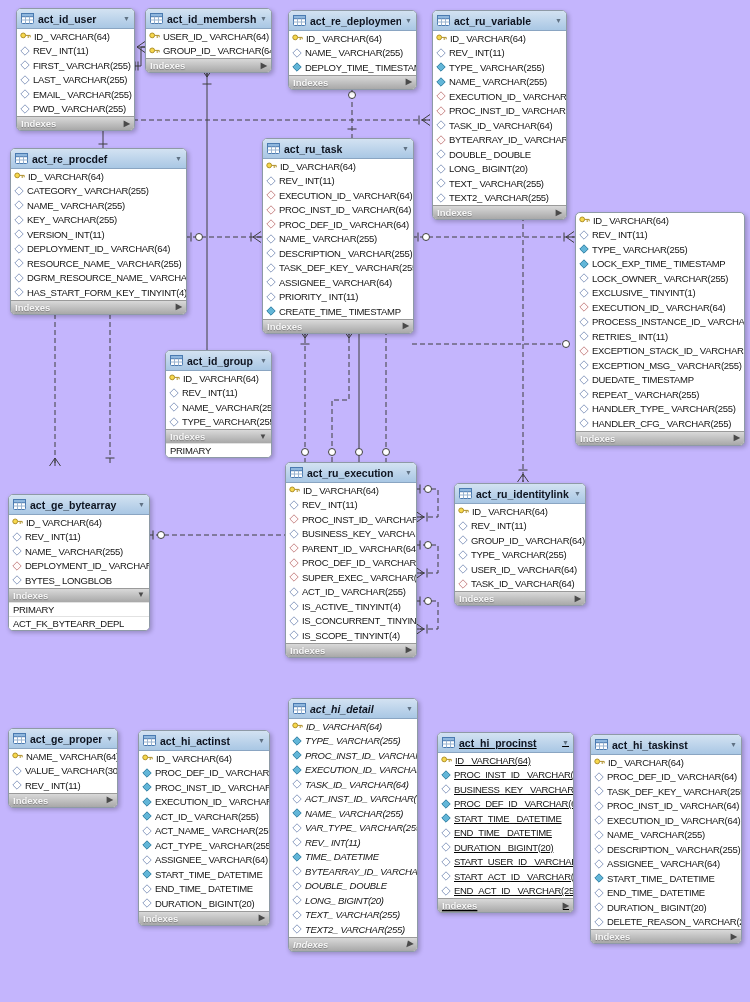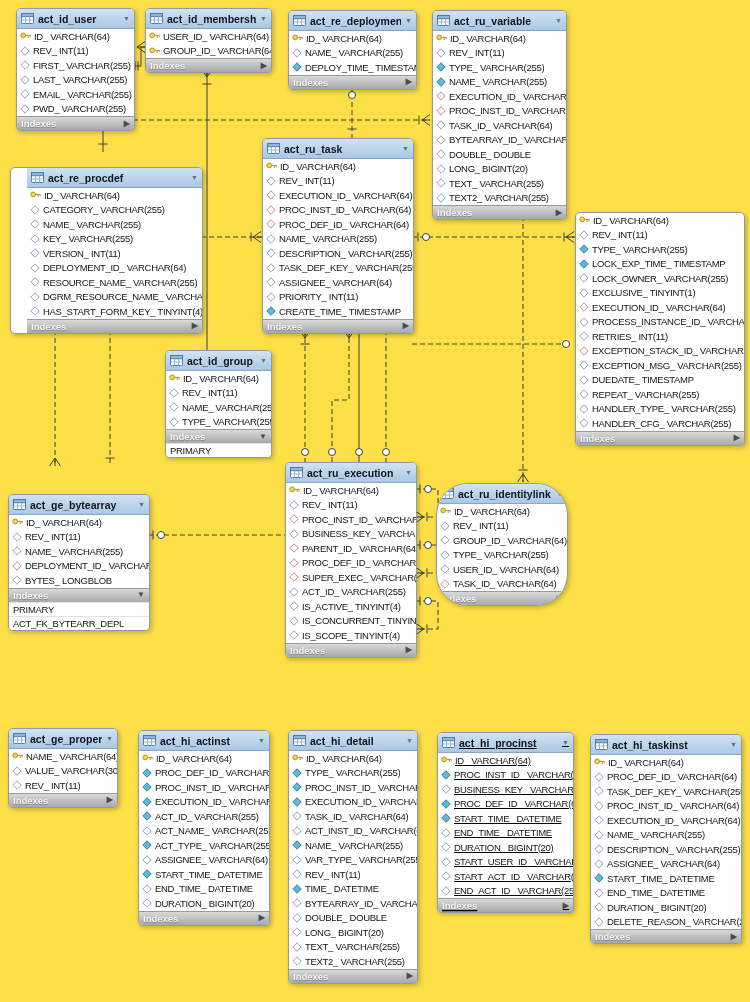--- a/index.html
+++ b/index.html
@@ -1,16 +1,16 @@
 <!DOCTYPE html>
 <html><head>
 <meta charset="utf-8">
 <style>
   html,body{margin:0;padding:0;background:#fff;}
-  #diagram{position:relative;width:750px;height:1002px;background:#fde047;overflow:hidden;
+  #diagram{position:relative;width:750px;height:1002px;background:#c4b5fd;overflow:hidden;
            font-family:"Liberation Sans",sans-serif;}
   #wires{position:absolute;left:0;top:0;width:750px;height:1002px;}
   .tbl{position:absolute;border:1px solid #8e9aa6;border-radius:5px;background:#fff;
        box-shadow:1.5px 2px 4px rgba(0,0,0,.22);overflow:hidden;}
   .tbl-header{height:19px;display:flex;align-items:center;gap:4px;padding:0 4px;
        background:linear-gradient(#d3e2f2,#a9c7e4);border-bottom:1px solid #8aa5c2;}
   .tbl-title{font-weight:bold;font-size:10.5px;color:#0e1420;flex:1;white-space:nowrap;overflow:hidden;}
   .hdr-arrow{font-size:7px;color:#5f7183;line-height:1;}
   .row{height:14.5px;display:flex;align-items:center;gap:3px;padding:0 3px;font-size:9.5px;
        letter-spacing:-0.3px;white-space:nowrap;color:#141414;overflow:hidden;}
@@ -296,21 +296,21 @@
         <svg class="ri" width="10" height="10" viewBox="0 0 10 10">
           <path d="M5 .8 L9.2 5 L5 9.2 L.8 5 Z" fill="#ffffff" stroke="#8e9fc2"></path>
         </svg>
         <span>TEXT2_ VARCHAR(255)</span>
       </div>
       <div class="tbl-footer">
         <span class="lbl">Indexes</span>
         <span class="ftr-arrow">▶</span>
       </div>
     </div>
-    <div class="tbl" style="left: 10px; top: 167px; width: 175px; padding-left: 16px;">
+    <div class="tbl" style="left: 10px; top: 148px; width: 175px;">
       <div class="tbl-header">
         <svg width="13" height="11" viewBox="0 0 13 11" style="flex:0 0 auto">
           <rect x="0.5" y="0.5" width="12" height="10" rx="1" fill="#fff" stroke="#4a7ab0"></rect>
           <rect x="0.5" y="0.5" width="12" height="3.2" fill="#8fb7de" stroke="#4a7ab0"></rect>
           <line x1="4.5" y1="3.7" x2="4.5" y2="10.5" stroke="#9ab4d0"></line>
           <line x1="8.5" y1="3.7" x2="8.5" y2="10.5" stroke="#9ab4d0"></line>
           <line x1="0.5" y1="7" x2="12.5" y2="7" stroke="#9ab4d0"></line>
         </svg>
         <span class="tbl-title">act_re_procdef</span>
         <span class="hdr-arrow">▼</span>
@@ -732,21 +732,21 @@
         <svg class="ri" width="10" height="10" viewBox="0 0 10 10">
           <path d="M5 .8 L9.2 5 L5 9.2 L.8 5 Z" fill="#ffffff" stroke="#8e9fc2"></path>
         </svg>
         <span>IS_SCOPE_ TINYINT(4)</span>
       </div>
       <div class="tbl-footer">
         <span class="lbl">Indexes</span>
         <span class="ftr-arrow">▶</span>
       </div>
     </div>
-    <div class="tbl" style="left: 436px; top: 483px; width: 130px; border-radius: 32px;">
+    <div class="tbl" style="left: 454px; top: 483px; width: 130px;">
       <div class="tbl-header">
         <svg width="13" height="11" viewBox="0 0 13 11" style="flex:0 0 auto">
           <rect x="0.5" y="0.5" width="12" height="10" rx="1" fill="#fff" stroke="#4a7ab0"></rect>
           <rect x="0.5" y="0.5" width="12" height="3.2" fill="#8fb7de" stroke="#4a7ab0"></rect>
           <line x1="4.5" y1="3.7" x2="4.5" y2="10.5" stroke="#9ab4d0"></line>
           <line x1="8.5" y1="3.7" x2="8.5" y2="10.5" stroke="#9ab4d0"></line>
           <line x1="0.5" y1="7" x2="12.5" y2="7" stroke="#9ab4d0"></line>
         </svg>
         <span class="tbl-title">act_ru_identitylink</span>
         <span class="hdr-arrow">▼</span>
@@ -906,21 +906,21 @@
         <svg class="ri" width="10" height="10" viewBox="0 0 10 10">
           <path d="M5 .8 L9.2 5 L5 9.2 L.8 5 Z" fill="#ffffff" stroke="#8e9fc2"></path>
         </svg>
         <span>DURATION_ BIGINT(20)</span>
       </div>
       <div class="tbl-footer">
         <span class="lbl">Indexes</span>
         <span class="ftr-arrow">▶</span>
       </div>
     </div>
-    <div class="tbl" style="left: 288px; top: 730px; width: 128px;">
+    <div class="tbl" style="left: 288px; top: 698px; width: 128px; font-style: italic;">
       <div class="tbl-header">
         <svg width="13" height="11" viewBox="0 0 13 11" style="flex:0 0 auto">
           <rect x="0.5" y="0.5" width="12" height="10" rx="1" fill="#fff" stroke="#4a7ab0"></rect>
           <rect x="0.5" y="0.5" width="12" height="3.2" fill="#8fb7de" stroke="#4a7ab0"></rect>
           <line x1="4.5" y1="3.7" x2="4.5" y2="10.5" stroke="#9ab4d0"></line>
           <line x1="8.5" y1="3.7" x2="8.5" y2="10.5" stroke="#9ab4d0"></line>
           <line x1="0.5" y1="7" x2="12.5" y2="7" stroke="#9ab4d0"></line>
         </svg>
         <span class="tbl-title">act_hi_detail</span>
         <span class="hdr-arrow">▼</span>

